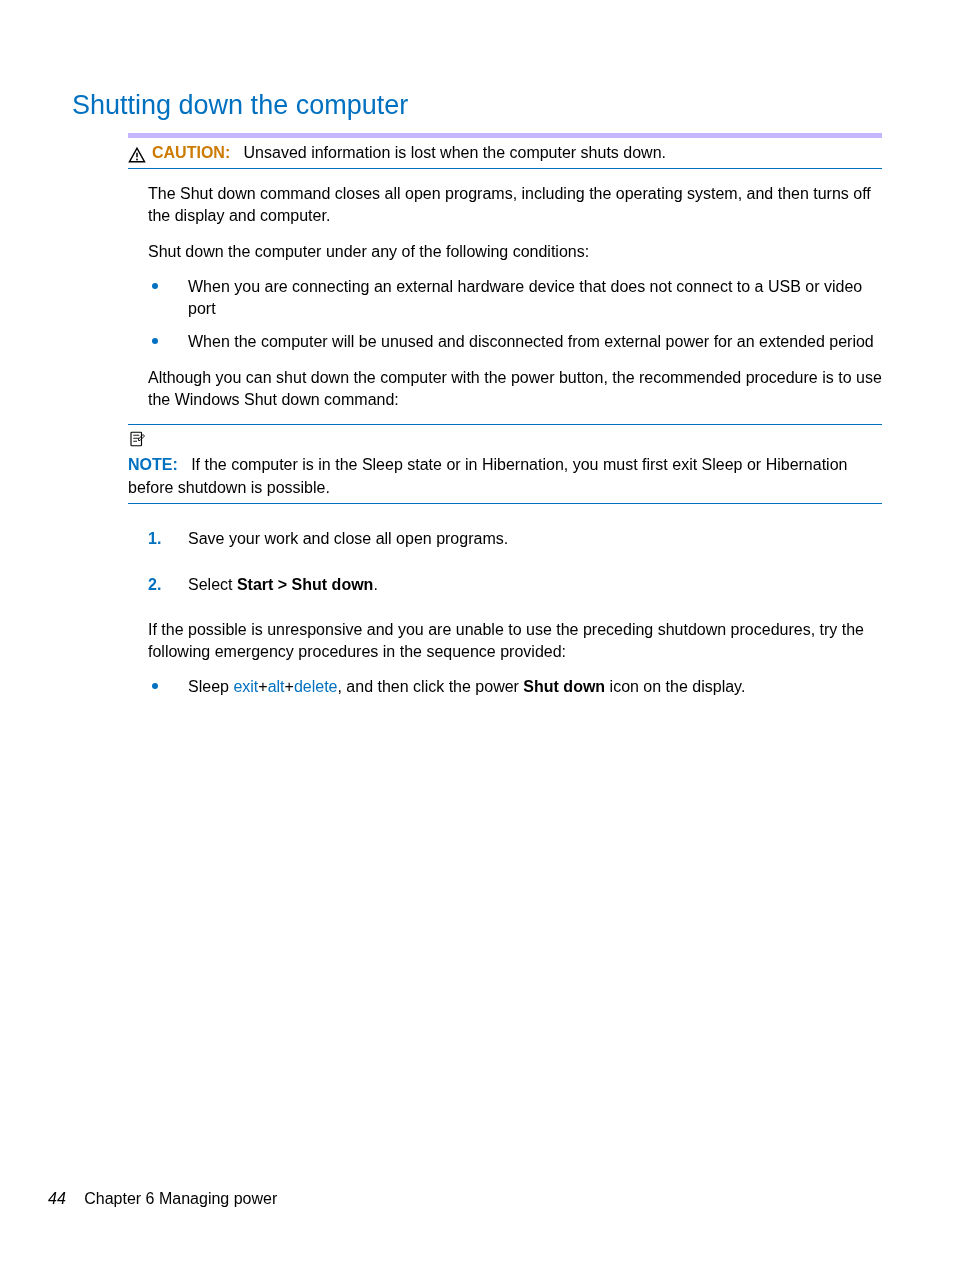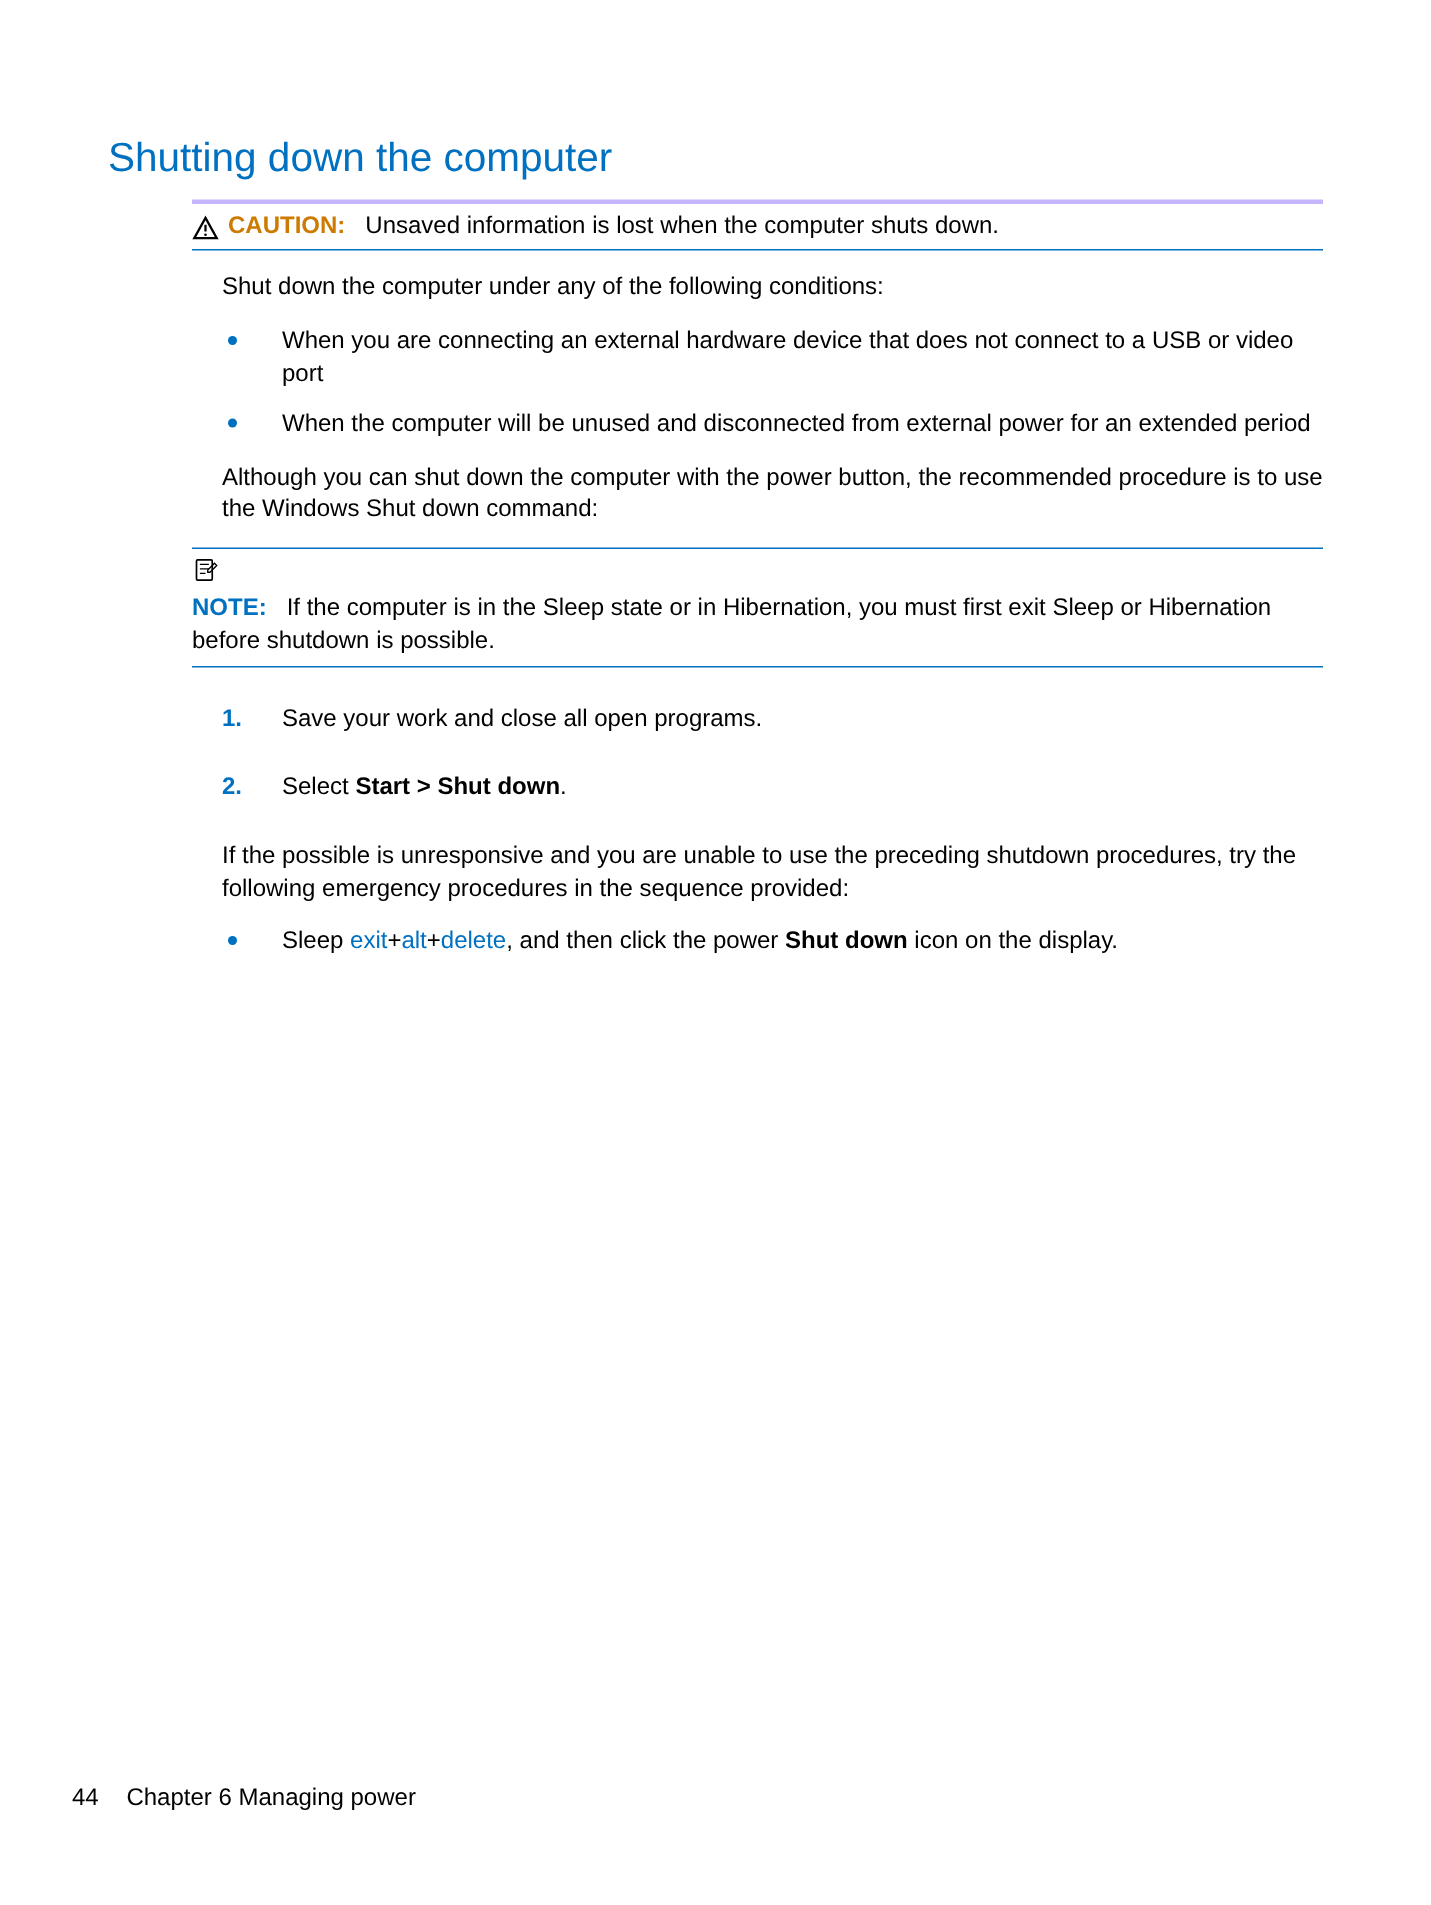--- a/index.html
+++ b/index.html
@@ -17,25 +17,25 @@
     padding: 90px 72px 0 72px;
   }
   h1.title {
     color: #0070c0;
     font-size: 27px;
     font-weight: normal;
     margin: 0 0 12px 0;
   }
   .callout {
     margin-left: 56px;
-    border-top: 3px solid #c4b5fd;
+    border-top: 5px solid #c4b5fd;
     border-bottom: 1px solid #0070c0;
     padding: 4px 0 4px 0;
     display: flex;
-    align-items: center;
+    align-items: flex-end;
     gap: 6px;
     line-height: 1.4;
   }
   .callout .label {
     color: #cc7a00;
     font-weight: bold;
   }
   .callout-icon {
     flex: 0 0 auto;
     width: 18px;
@@ -99,20 +99,21 @@
     font-weight: bold;
   }
   .footer {
     position: absolute;
     bottom: 62px;
     left: 48px;
     font-size: 16px;
   }
   .footer .pagenum {
     margin-right: 14px;
+    font-style: italic;
   }
   .note-callout {
     margin-left: 56px;
     border-top: 1px solid #0070c0;
     border-bottom: 1px solid #0070c0;
     padding: 4px 0;
     display: flex;
     align-items: flex-start;
     gap: 6px;
     line-height: 1.4;
@@ -139,20 +140,21 @@
       <line x1="12" y1="9" x2="12" y2="15" stroke="#000" stroke-width="2"></line>
       <circle cx="12" cy="18" r="1.2" fill="#000"></circle>
     </svg>
     <div class="note-text">
       <span class="label">CAUTION:</span>
       &nbsp;&nbsp;<span>Unsaved information is lost when the computer shuts down.</span>
     </div>
   </div>
 
   <div class="body-indent">
+    <p class="para">The Shut down command closes all open programs, including the operating system, and then turns off the display and computer.</p>
     <p class="para">Shut down the computer under any of the following conditions:</p>
 
     <ul class="bullets">
       <li>When you are connecting an external hardware device that does not connect to a USB or video port</li>
       <li>When the computer will be unused and disconnected from external power for an extended period</li>
     </ul>
 
     <p class="para">Although you can shut down the computer with the power button, the recommended procedure is to use the Windows Shut down command:</p>
   </div>
 

